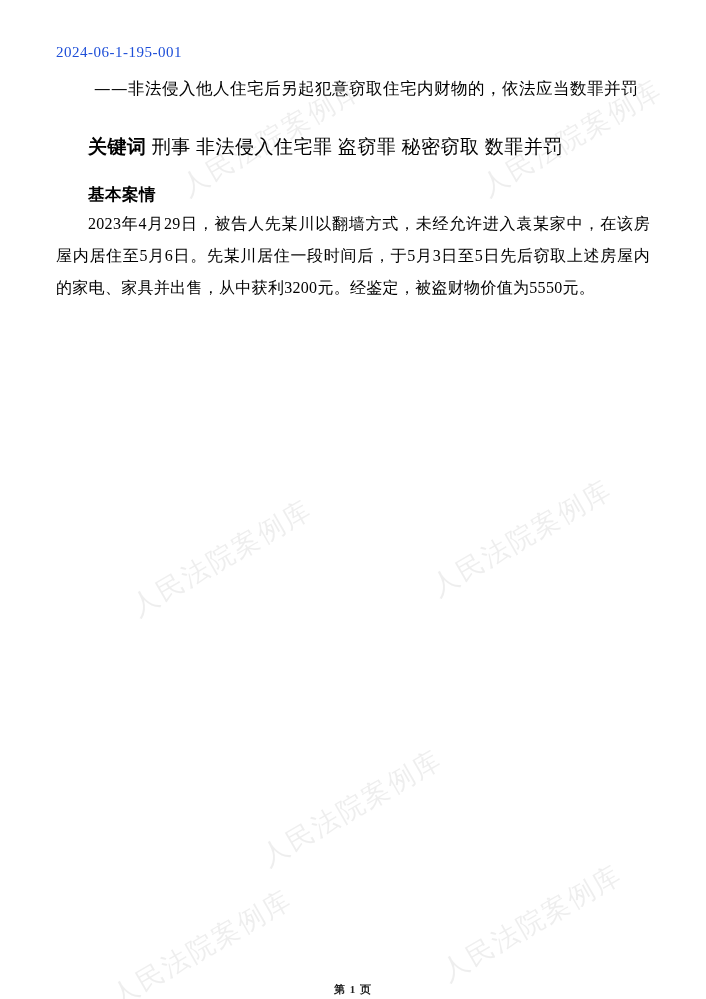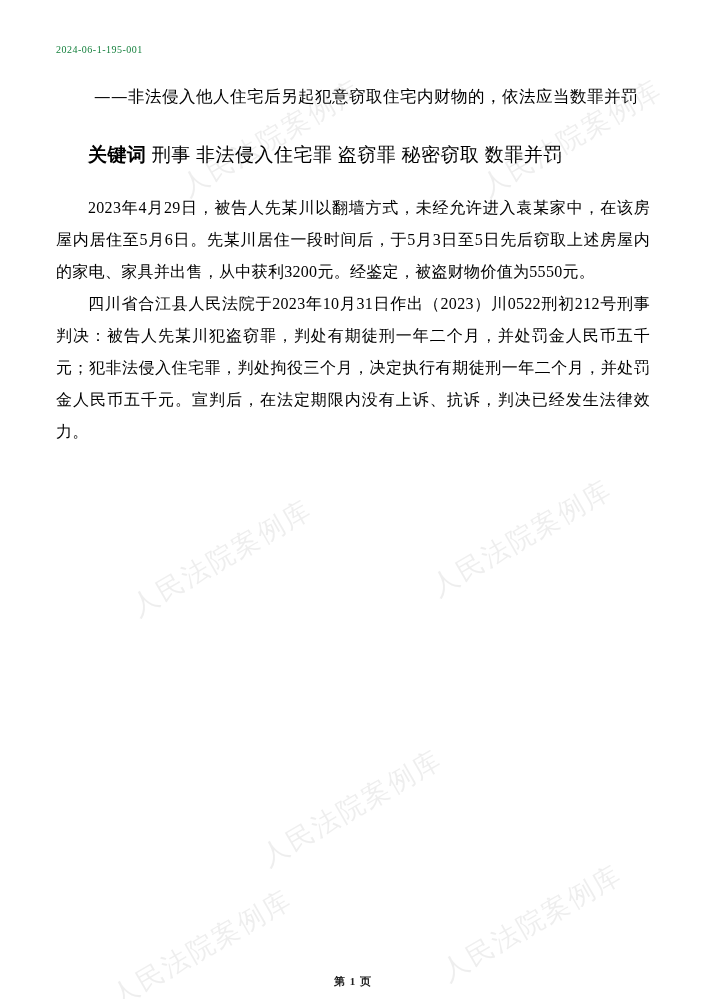--- a/index.html
+++ b/index.html
@@ -16,24 +16,24 @@
     overflow: hidden;
   }
   .page {
     position: relative;
     width: 706px;
     height: 999px;
     box-sizing: border-box;
     padding: 44px 56px 0 56px;
   }
   .doc-id {
-    font-size: 10px;
+    font-size: 15px;
     letter-spacing: 0.5px;
-    color: #15803d;
-    margin: 0 0 28px 0;
+    color: #1d4ed8;
+    margin: 0 0 14px 0;
     font-family: "Liberation Serif", "DejaVu Serif", serif;
   }
   .doc-title {
     text-align: center;
     font-size: 21px;
     font-weight: bold;
     letter-spacing: 1px;
     margin: 6px 0 12px 0;
     font-family: "DejaVu Serif", "Liberation Serif", serif;
   }
@@ -68,21 +68,21 @@
     margin: 0;
     text-indent: 32px;
     text-align: justify;
     letter-spacing: 0.3px;
   }
   p.body-par.no-indent {
     text-indent: 0;
   }
   .footer {
     position: absolute;
-    bottom: 10px;
+    bottom: 2px;
     left: 0;
     width: 706px;
     text-align: center;
     font-size: 11px;
     letter-spacing: 1px;
     font-weight: bold;
     color: #222;
   }
   
   .wm {
@@ -121,22 +121,22 @@
   <div class="doc-id">2024-06-1-195-001</div>
 
 
   <div class="doc-subtitle">——非法侵入他人住宅后另起犯意窃取住宅内财物的，依法应当数罪并罚</div>
 
   <div class="kw-line">
     <span class="kw-label">关键词</span>
     <span>刑事  非法侵入住宅罪  盗窃罪  秘密窃取  数罪并罚</span>
   </div>
 
+  <div class="section-head">基本案情</div>
 
   <p class="body-par">2023年4月29日，被告人先某川以翻墙方式，未经允许进入袁某家中，在该房屋内居住至5月6日。先某川居住一段时间后，于5月3日至5日先后窃取上述房屋内的家电、家具并出售，从中获利3200元。经鉴定，被盗财物价值为5550元。</p>
 
-  <p class="body-par">四川省合江县人民法院于2023年10月31日作出（2023）川0522刑初212号刑事判决：被告人先某川犯盗窃罪，判处有期徒刑一年二个月，并处罚金人民币五千元；犯非法侵入住宅罪，判处拘役三个月，决定执行有期徒刑一年二个月，并处罚金人民币五千元。宣判后，在法定期限内没有上诉、抗诉，判决已经发生法律效力。</p>
 
 
 
 
   <div class="footer">第 1 页</div>
 </div>
 
 </body></html>

